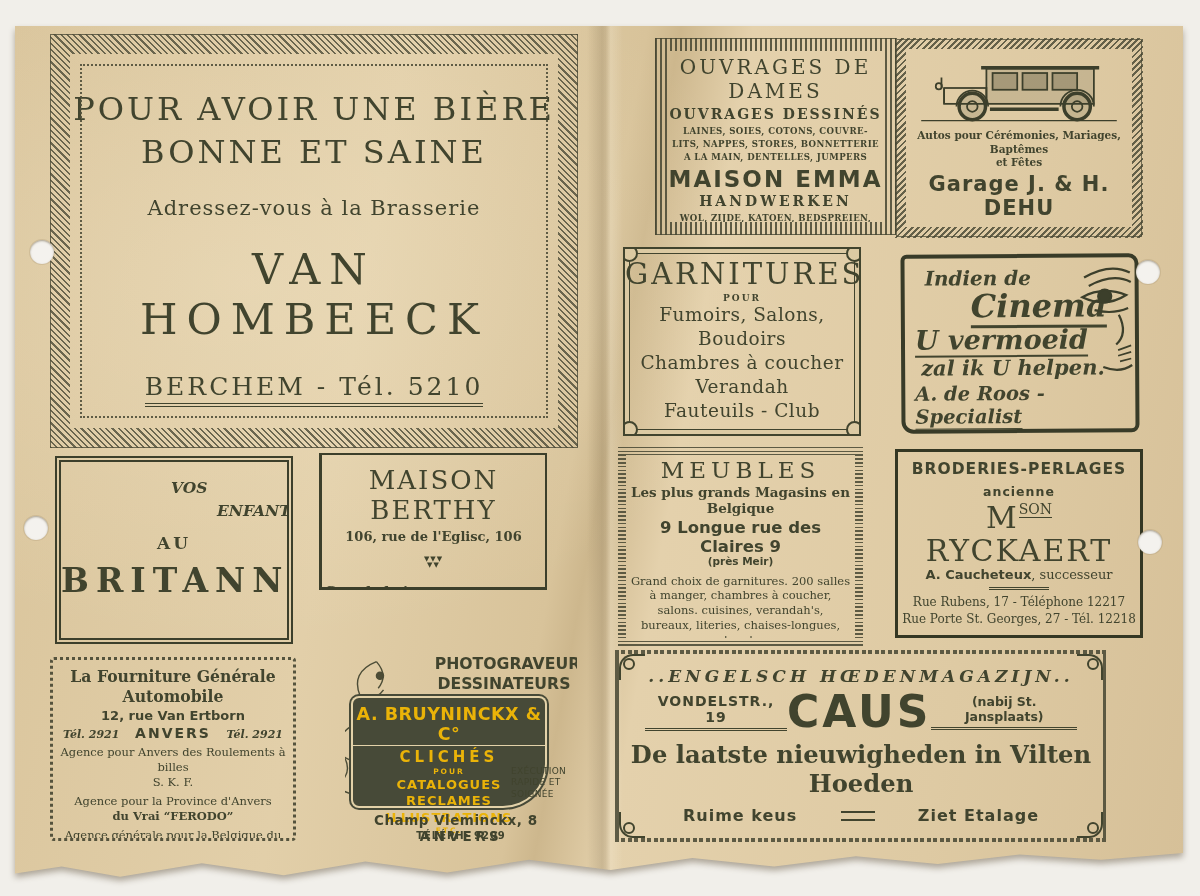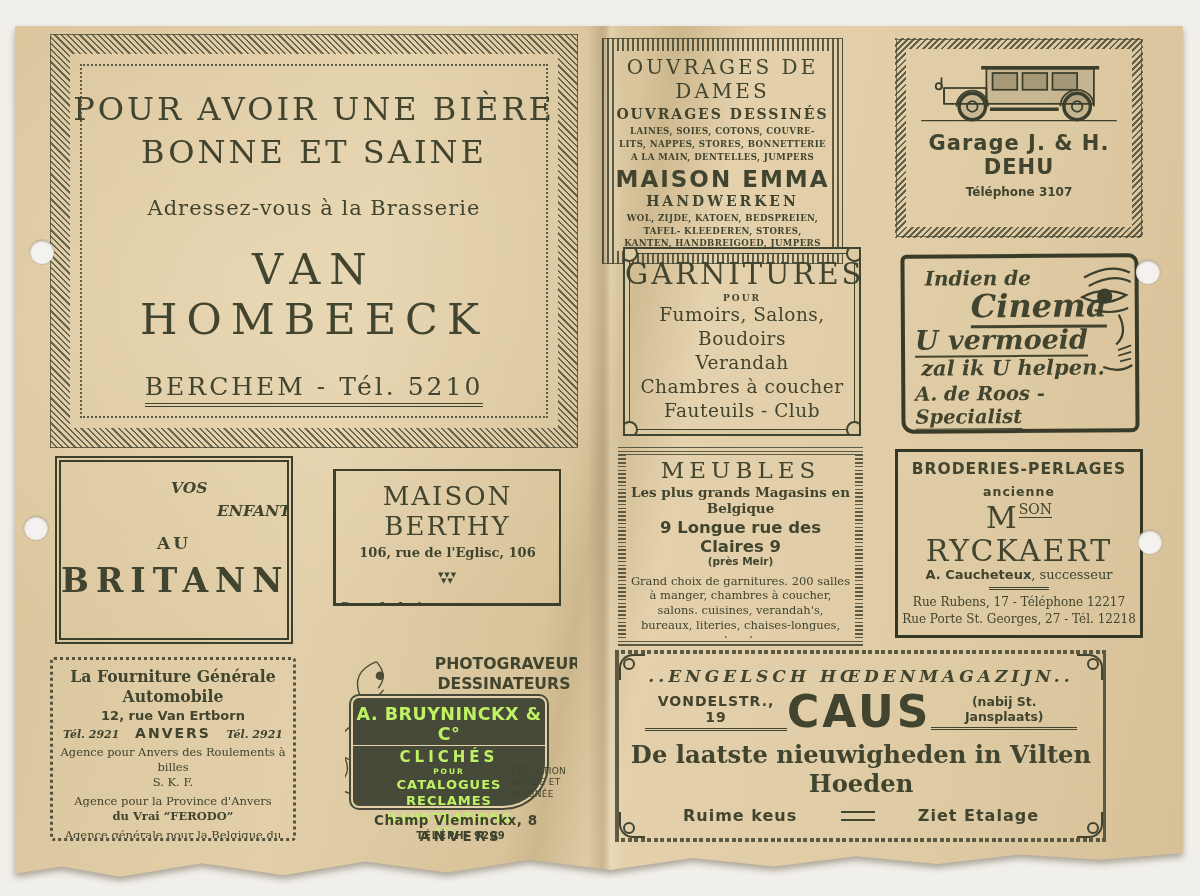--- a/index.html
+++ b/index.html
@@ -141,21 +141,21 @@
   .au-telrow{display:flex;justify-content:space-between;align-items:baseline;padding:0 10px;margin-top:2px;}
   .au-tel{font-size:11px;font-weight:bold;font-style:italic;}
   .au-city{font-size:14px;font-weight:bold;letter-spacing:2px;}
   .au-line{font-size:11.5px;line-height:1.3;}
   .au-grp{margin-top:4px;}
 
   
   .bx-head{position:absolute;left:86px;top:6px;width:146px;text-align:center;
     font-size:16.5px;font-weight:bold;letter-spacing:0;line-height:1.2;transform:scaleX(.95);}
   .bx-plaque{position:absolute;left:6px;top:48px;width:196px;height:112px;background:#474a38;
-    color:#bef264;border-radius:8px 8px 44px 8px;box-shadow:0 0 0 2px #474a38, inset 0 0 0 2px #e3d2a9;}
+    color:#eab308;border-radius:8px 8px 44px 8px;box-shadow:0 0 0 2px #474a38, inset 0 0 0 2px #e3d2a9;}
   .bx-name{font-size:17.5px;font-weight:bold;letter-spacing:.5px;margin-top:8px;border-bottom:1.5px solid #e3d2a9;display:inline-block;padding:0 2px 1px;}
   .bx-p1{font-size:15px;letter-spacing:4px;font-weight:bold;margin-top:2px;}
   .bx-p2{font-size:7.5px;letter-spacing:2px;font-weight:bold;margin-top:1px;}
   .bx-p3{font-size:13px;font-weight:bold;letter-spacing:1px;margin-top:1px;line-height:1.25;}
   .bx-p6{font-size:7.5px;letter-spacing:2px;font-weight:bold;}
   .bx-side{position:absolute;right:0px;top:118px;width:66px;text-align:left;
     font-size:9px;font-weight:normal;line-height:1.25;letter-spacing:.3px;}
   .bx-addr{position:absolute;left:0;top:164px;width:100%;font-size:13.5px;font-weight:bold;letter-spacing:.5px;}
   .bx-addr .city{letter-spacing:3.5px;}
   .bx-phone{position:absolute;left:0;top:182px;width:100%;font-size:10px;font-weight:bold;letter-spacing:1px;}
@@ -186,21 +186,21 @@
         <div class="vh-head">
           <div>POUR AVOIR UNE BIÈRE</div>
           <div>BONNE ET SAINE</div>
         </div>
         <div class="vh-intro">Adressez-vous à la Brasserie</div>
         <div class="vh-name">VAN HOMBEECK</div>
         <div><span class="vh-loc dbl-underline">BERCHEM - Tél. 5210</span></div>
         <div class="vh-foot">BIÈRES en BOUTEILLES - en FUTS</div>
       </div>
 
-      <div class="ad band-emma" style="left:587px;top:12px;width:241px;height:226px;">
+      <div class="ad band-emma" style="left:640px;top:12px;width:241px;height:197px;">
         <div class="em-title">OUVRAGES DE DAMES</div>
         <div class="em-sub">OUVRAGES DESSINÉS</div>
         <div class="em-list">LAINES, SOIES, COTONS, COUVRE-LITS, NAPPES, STORES, BONNETTERIE A LA MAIN, DENTELLES, JUMPERS</div>
         <div class="em-name sans">MAISON EMMA</div>
         <div class="em-sub2">HANDWERKEN</div>
         <div class="em-list">WOL, ZIJDE, KATOEN, BEDSPREIEN, TAFEL- KLEEDEREN, STORES, KANTEN, HANDBREIGOED, JUMPERS</div>
 
       </div>
 
       <div class="ad band-garage" style="left:880px;top:12px;width:248px;height:200px;">
@@ -218,35 +218,39 @@
             <circle cx="24" cy="40" r="3.5"></circle>
             <path d="M44 63 a18 18 0 0 1 36 0"></path>
             <path d="M162 63 a18 18 0 0 1 38 0"></path>
             <line x1="82" y1="66" x2="160" y2="66" stroke-width="4"></line>
             <circle cx="62" cy="63" r="15" stroke-width="4" fill="rgba(62,65,43,.15)"></circle>
             <circle cx="62" cy="63" r="6"></circle>
             <circle cx="181" cy="63" r="15" stroke-width="4" fill="rgba(62,65,43,.15)"></circle>
             <circle cx="181" cy="63" r="6"></circle>
           </svg>
         </div>
+        <div class="ga-tag">
+          <div>Autos pour Cérémonies, Mariages, Baptêmes</div>
+          <div>et Fêtes</div>
+        </div>
         <div class="ga-name sans">Garage J. &amp; H. DEHU</div>
         <div class="ga-phone sans">Téléphone 3107</div>
 
       </div>
 
       <div class="ad box-garnitures" style="left:608px;top:221px;width:238px;height:189px;">
         <span class="knot" style="left:-4px;top:-4px;"></span>
         <span class="knot" style="right:-4px;top:-4px;"></span>
         <span class="knot" style="left:-4px;bottom:-4px;"></span>
         <span class="knot" style="right:-4px;bottom:-4px;"></span>
         <div class="gr-title">GARNITURES</div>
         <div class="gr-pour">POUR</div>
         <div class="gr-line">Fumoirs, Salons, Boudoirs</div>
+        <div class="gr-line">Chambres à coucher</div>
         <div class="gr-line">Verandah</div>
-        <div class="gr-line">Chambres à coucher</div>
         <div class="gr-line">Fauteuils - Club</div>
         <div class="gr-addr">11, Longue rue du Vanneau</div>
 
       </div>
 
       <div class="ad box-cinema ci" style="left:886px;top:228px;width:238px;height:179px;">
         <div class="ci-eye">
           <svg class="ink" width="56" height="118" viewBox="0 0 60 124" stroke-width="2.4">
             <path d="M8 18 Q36 2 57 13"></path>
             <path d="M13 27 Q39 13 58 23"></path>
@@ -270,21 +274,21 @@
       <div class="ad box-britannia" style="left:40px;top:430px;width:238px;height:188px;">
         <div class="br-stair">
           <div style="margin-left:92px;">VOS</div>
           <div style="margin-left:138px;">ENFANTS</div>
         </div>
         <div class="br-au">AU</div>
         <div class="br-name">BRITANNIA</div>
 
       </div>
 
-      <div class="ad box-berthy" style="left:318px;top:427px;width:228px;height:137px;margin-top:16px;">
+      <div class="ad box-berthy" style="left:304px;top:427px;width:228px;height:137px;">
         <div class="be-name">MAISON BERTHY</div>
         <div class="be-addr">106, rue de l'Eglisc, 106</div>
         <div class="be-tri">
           <div>▼▼▼</div>
           <div>▼▼</div>
         </div>
         <div class="be-l1">Grand choix en toutes sortes de</div>
         <div class="be-prod">FOURRURES</div>
 
       </div>

